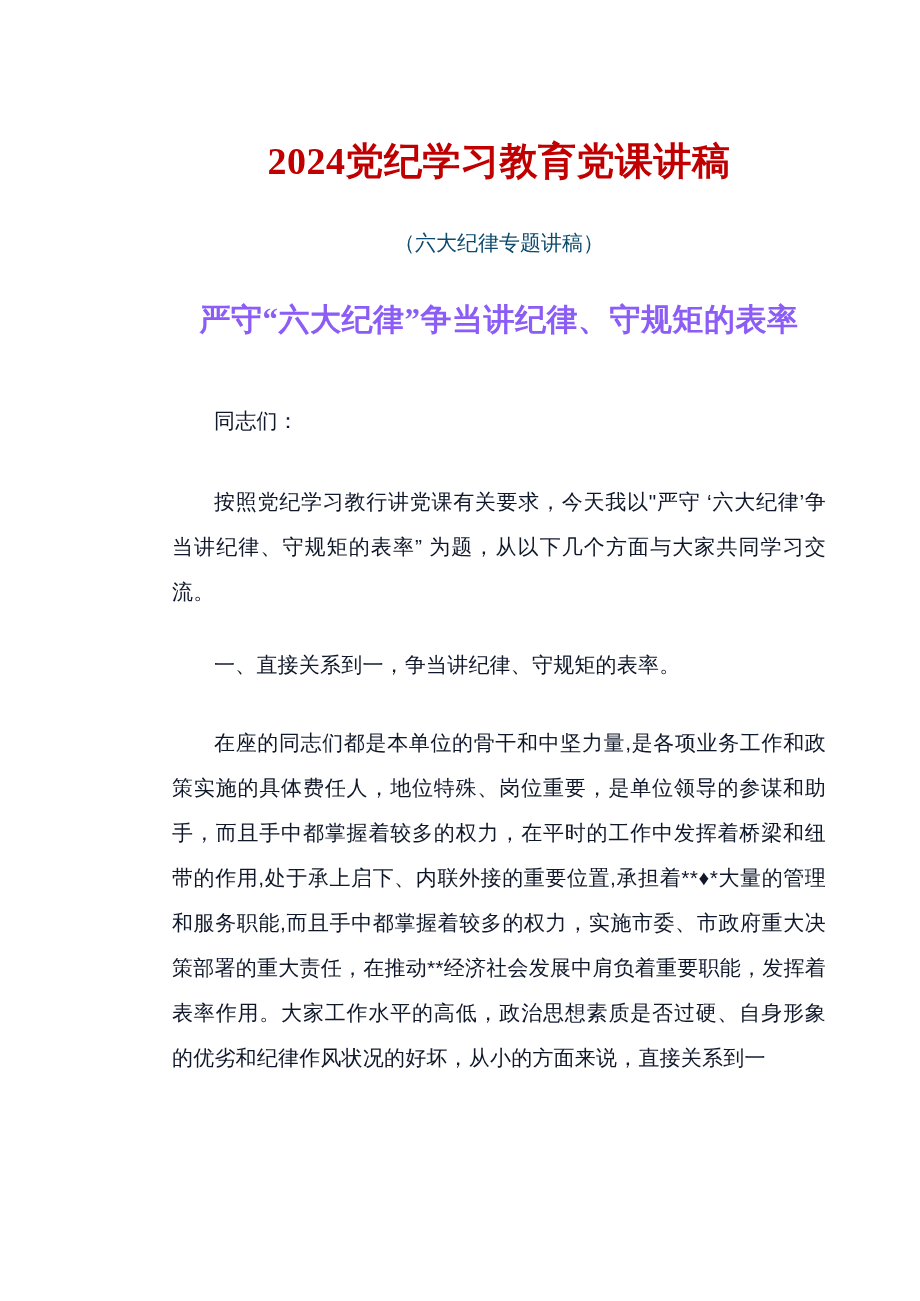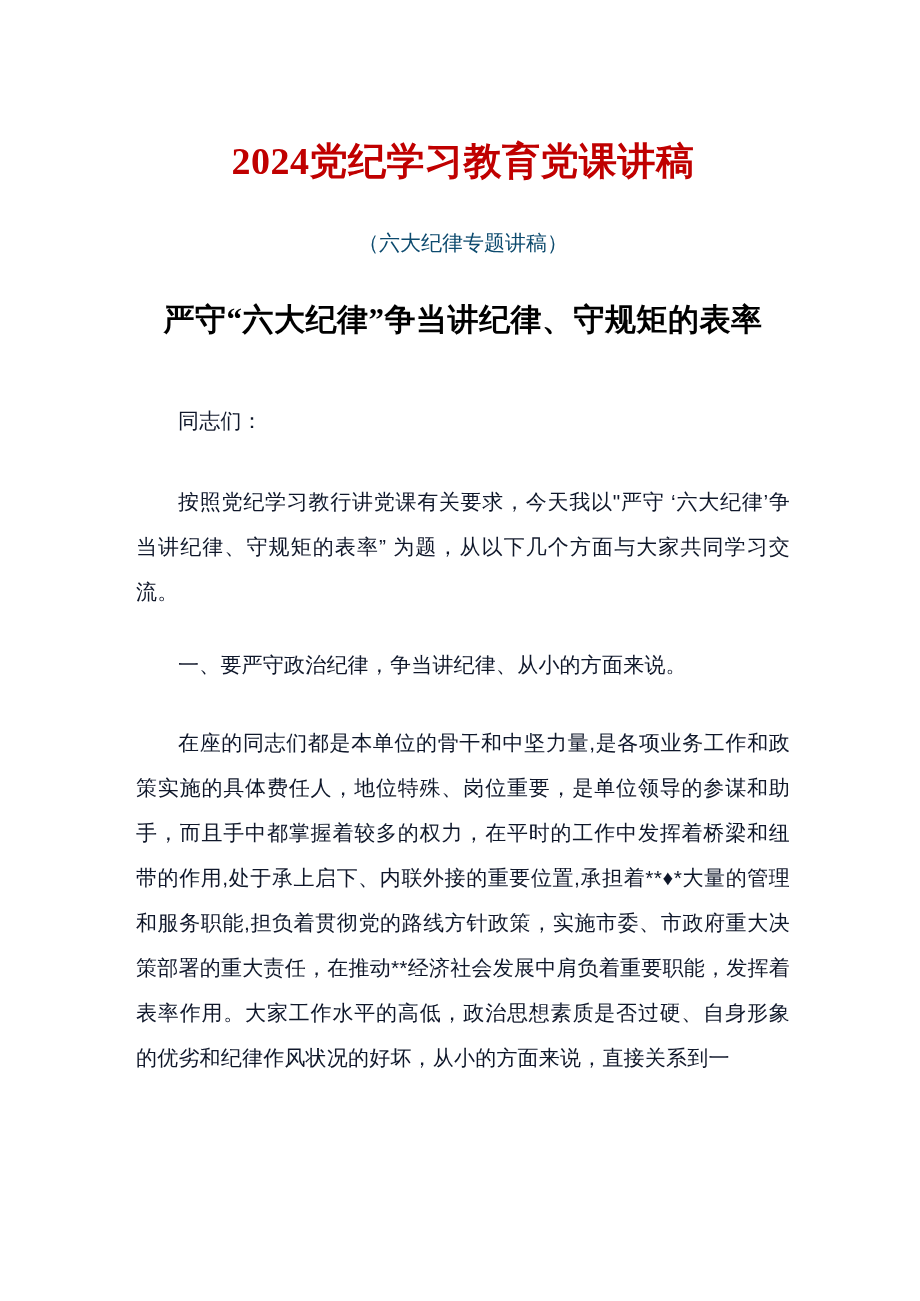--- a/index.html
+++ b/index.html
@@ -14,20 +14,21 @@
     font-family: "Liberation Sans", "DejaVu Sans", sans-serif;
     -webkit-font-smoothing: none;
   }
 
   .page {
     position: relative;
     width: 736px;
     height: 1301px;
     background: #ffffff;
     box-sizing: border-box;
+    margin-left: 36px;
   }
 
   .content {
     position: absolute;
     left: 136px;
     top: 0;
     width: 654px;
   }
 
   
@@ -50,21 +51,21 @@
     color: #0c4a6e;
     text-align: center;
     margin: 0;
     padding-top: 44px;
   }
 
   .doc-heading-red {
     font-family: "Liberation Serif", "DejaVu Serif", serif;
     font-size: 31px;
     line-height: 48px;
-    color: #000000;
+    color: #8b5cf6;
     text-align: center;
     margin: 0;
     padding-top: 38px;
     letter-spacing: 0.5px;
   }
 
   
   .body-block {
     padding-top: 54px;
   }
@@ -104,19 +105,19 @@
     <div class="doc-subtitle">（六大纪律专题讲稿）</div>
 
     <h2 class="doc-heading-red">严守“六大纪律”争当讲纪律、守规矩的表率</h2>
 
     <div class="body-block">
 
       <p class="para salutation">同志们：</p>
 
       <p class="para">按照党纪学习教行讲党课有关要求，今天我以"严守 ‘六大纪律’争当讲纪律、守规矩的表率” 为题，从以下几个方面与大家共同学习交流。</p>
 
-      <p class="para section-head">一、要严守政治纪律，争当讲纪律、从小的方面来说。</p>
+      <p class="para section-head">一、直接关系到一，争当讲纪律、守规矩的表率。</p>
 
-      <p class="para last">在座的同志们都是本单位的骨干和中坚力量,是各项业务工作和政策实施的具体费任人，地位特殊、岗位重要，是单位领导的参谋和助手，而且手中都掌握着较多的权力，在平时的工作中发挥着桥梁和纽带的作用,处于承上启下、内联外接的重要位置,承担着**♦*大量的管理和服务职能,担负着贯彻党的路线方针政策，实施市委、市政府重大决策部署的重大责任，在推动**经济社会发展中肩负着重要职能，发挥着表率作用。大家工作水平的高低，政治思想素质是否过硬、自身形象的优劣和纪律作风状况的好坏，从小的方面来说，直接关系到一</p>
+      <p class="para last">在座的同志们都是本单位的骨干和中坚力量,是各项业务工作和政策实施的具体费任人，地位特殊、岗位重要，是单位领导的参谋和助手，而且手中都掌握着较多的权力，在平时的工作中发挥着桥梁和纽带的作用,处于承上启下、内联外接的重要位置,承担着**♦*大量的管理和服务职能,而且手中都掌握着较多的权力，实施市委、市政府重大决策部署的重大责任，在推动**经济社会发展中肩负着重要职能，发挥着表率作用。大家工作水平的高低，政治思想素质是否过硬、自身形象的优劣和纪律作风状况的好坏，从小的方面来说，直接关系到一</p>
 
     </div>
   </div>
 </div>
 
 </body></html>

